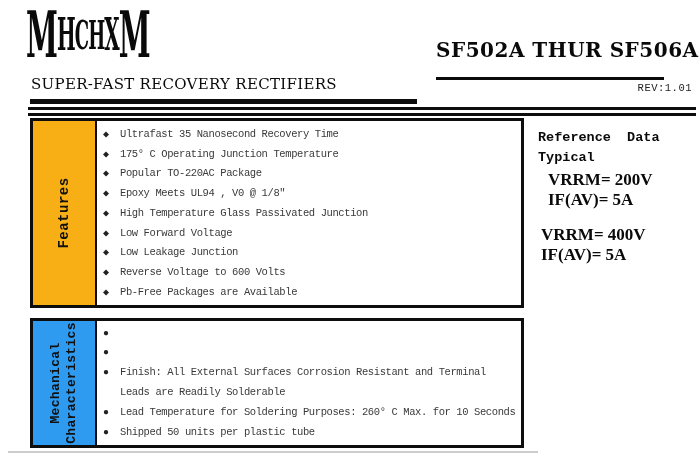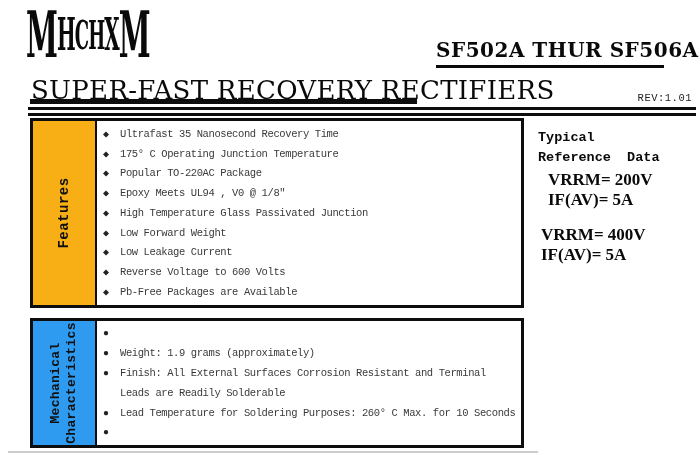--- a/index.html
+++ b/index.html
@@ -19,31 +19,31 @@
   }
   .logo .l0, .logo .l5 { font-size:64px; }
   .logo .l1, .logo .l4 { font-size:44px; }
   .logo .l2, .logo .l3 { font-size:40px; }
 
   
   .part-range {
     position:absolute; left:436px; top:38px; width:228px;
     font-family:"DejaVu Serif", serif; font-size:20px; font-weight:bold;
     color:#0a0a0a; text-align:center; letter-spacing:0.5px;
-    border-bottom:3px solid #0a0a0a; padding-bottom:3px; white-space:nowrap;
+    border-bottom:3px solid #0a0a0a; padding-bottom:15px; white-space:nowrap;
   }
   .rev {
-    position:absolute; right:8px; top:92px;
+    position:absolute; right:8px; top:82px;
     font-size:10.5px; color:#222; letter-spacing:0.5px;
   }
 
   
   .main-title {
     position:absolute; left:31px; top:75px;
-    font-family:"DejaVu Serif", serif; font-size:26px; color:#0a0a0a;
+    font-family:"DejaVu Serif", serif; font-size:15px; color:#0a0a0a;
     letter-spacing:0.3px; white-space:nowrap;
   }
   .title-underline { position:absolute; left:30px; top:99px; width:387px; height:5px; background:#0d0d0d; }
   .rule-a { position:absolute; left:28px; top:107px; width:668px; height:3px; background:#0d0d0d; }
   .rule-b { position:absolute; left:28px; top:113px; width:668px; height:3px; background:#0d0d0d; }
 
   
   .box { position:absolute; left:30px; width:494px; border:3px solid #0d0d0d; background:#fff; display:flex; }
   .box.features-box   { top:118px; height:190px; }
   .box.mechanical-box { top:318px; height:130px; }
@@ -129,25 +129,25 @@
       <div class="brow">
           <span class="blt">◆</span>
           <span class="btxt">Epoxy Meets UL94 , V0 @ 1/8″</span>
         </div>
       <div class="brow">
           <span class="blt">◆</span>
           <span class="btxt">High Temperature Glass Passivated Junction</span>
         </div>
       <div class="brow">
           <span class="blt">◆</span>
-          <span class="btxt">Low Forward Weight</span>
-        </div>
-      <div class="brow">
-          <span class="blt">◆</span>
-          <span class="btxt">Low Leakage Current</span>
+          <span class="btxt">Low Forward Voltage</span>
+        </div>
+      <div class="brow">
+          <span class="blt">◆</span>
+          <span class="btxt">Low Leakage Junction</span>
         </div>
       <div class="brow">
           <span class="blt">◆</span>
           <span class="btxt">Reverse Voltage to 600 Volts</span>
         </div>
       <div class="brow">
           <span class="blt">◆</span>
           <span class="btxt">Pb-Free Packages are Available</span>
         </div>
     </div>
@@ -159,44 +159,44 @@
         <div>Mechanical</div>
         <div>Characteristics</div>
       </div>
     </div>
     <div class="blist">
       <div class="brow">
           <span class="blt">●</span>
         </div>
       <div class="brow">
           <span class="blt">●</span>
-          <span class="btxt">Weight: 1.9 grams (approximately)</span>
         </div>
       <div class="brow">
           <span class="blt">●</span>
           <span class="btxt">Finish: All External Surfaces Corrosion Resistant and Terminal</span>
         </div>
       <div class="brow">
           <span class="blt"></span>
           <span class="btxt">Leads are Readily Solderable</span>
         </div>
       <div class="brow">
           <span class="blt">●</span>
           <span class="btxt">Lead Temperature for Soldering Purposes: 260° C Max. for 10 Seconds</span>
         </div>
       <div class="brow">
           <span class="blt">●</span>
+          <span class="btxt">Shipped 50 units per plastic tube</span>
         </div>
     </div>
   </div>
 
   <div class="refdata">
     <div class="ref-heading">
+      <div>Reference  Data</div>
       <div>Typical</div>
-      <div>Reference  Data</div>
     </div>
     <div class="ref-entry e0">
       <div>VRRM= 200V</div>
       <div>IF(AV)= 5A</div>
     </div>
     <div class="ref-entry e1">
       <div>VRRM= 400V</div>
       <div>IF(AV)= 5A</div>
     </div>
   </div>

